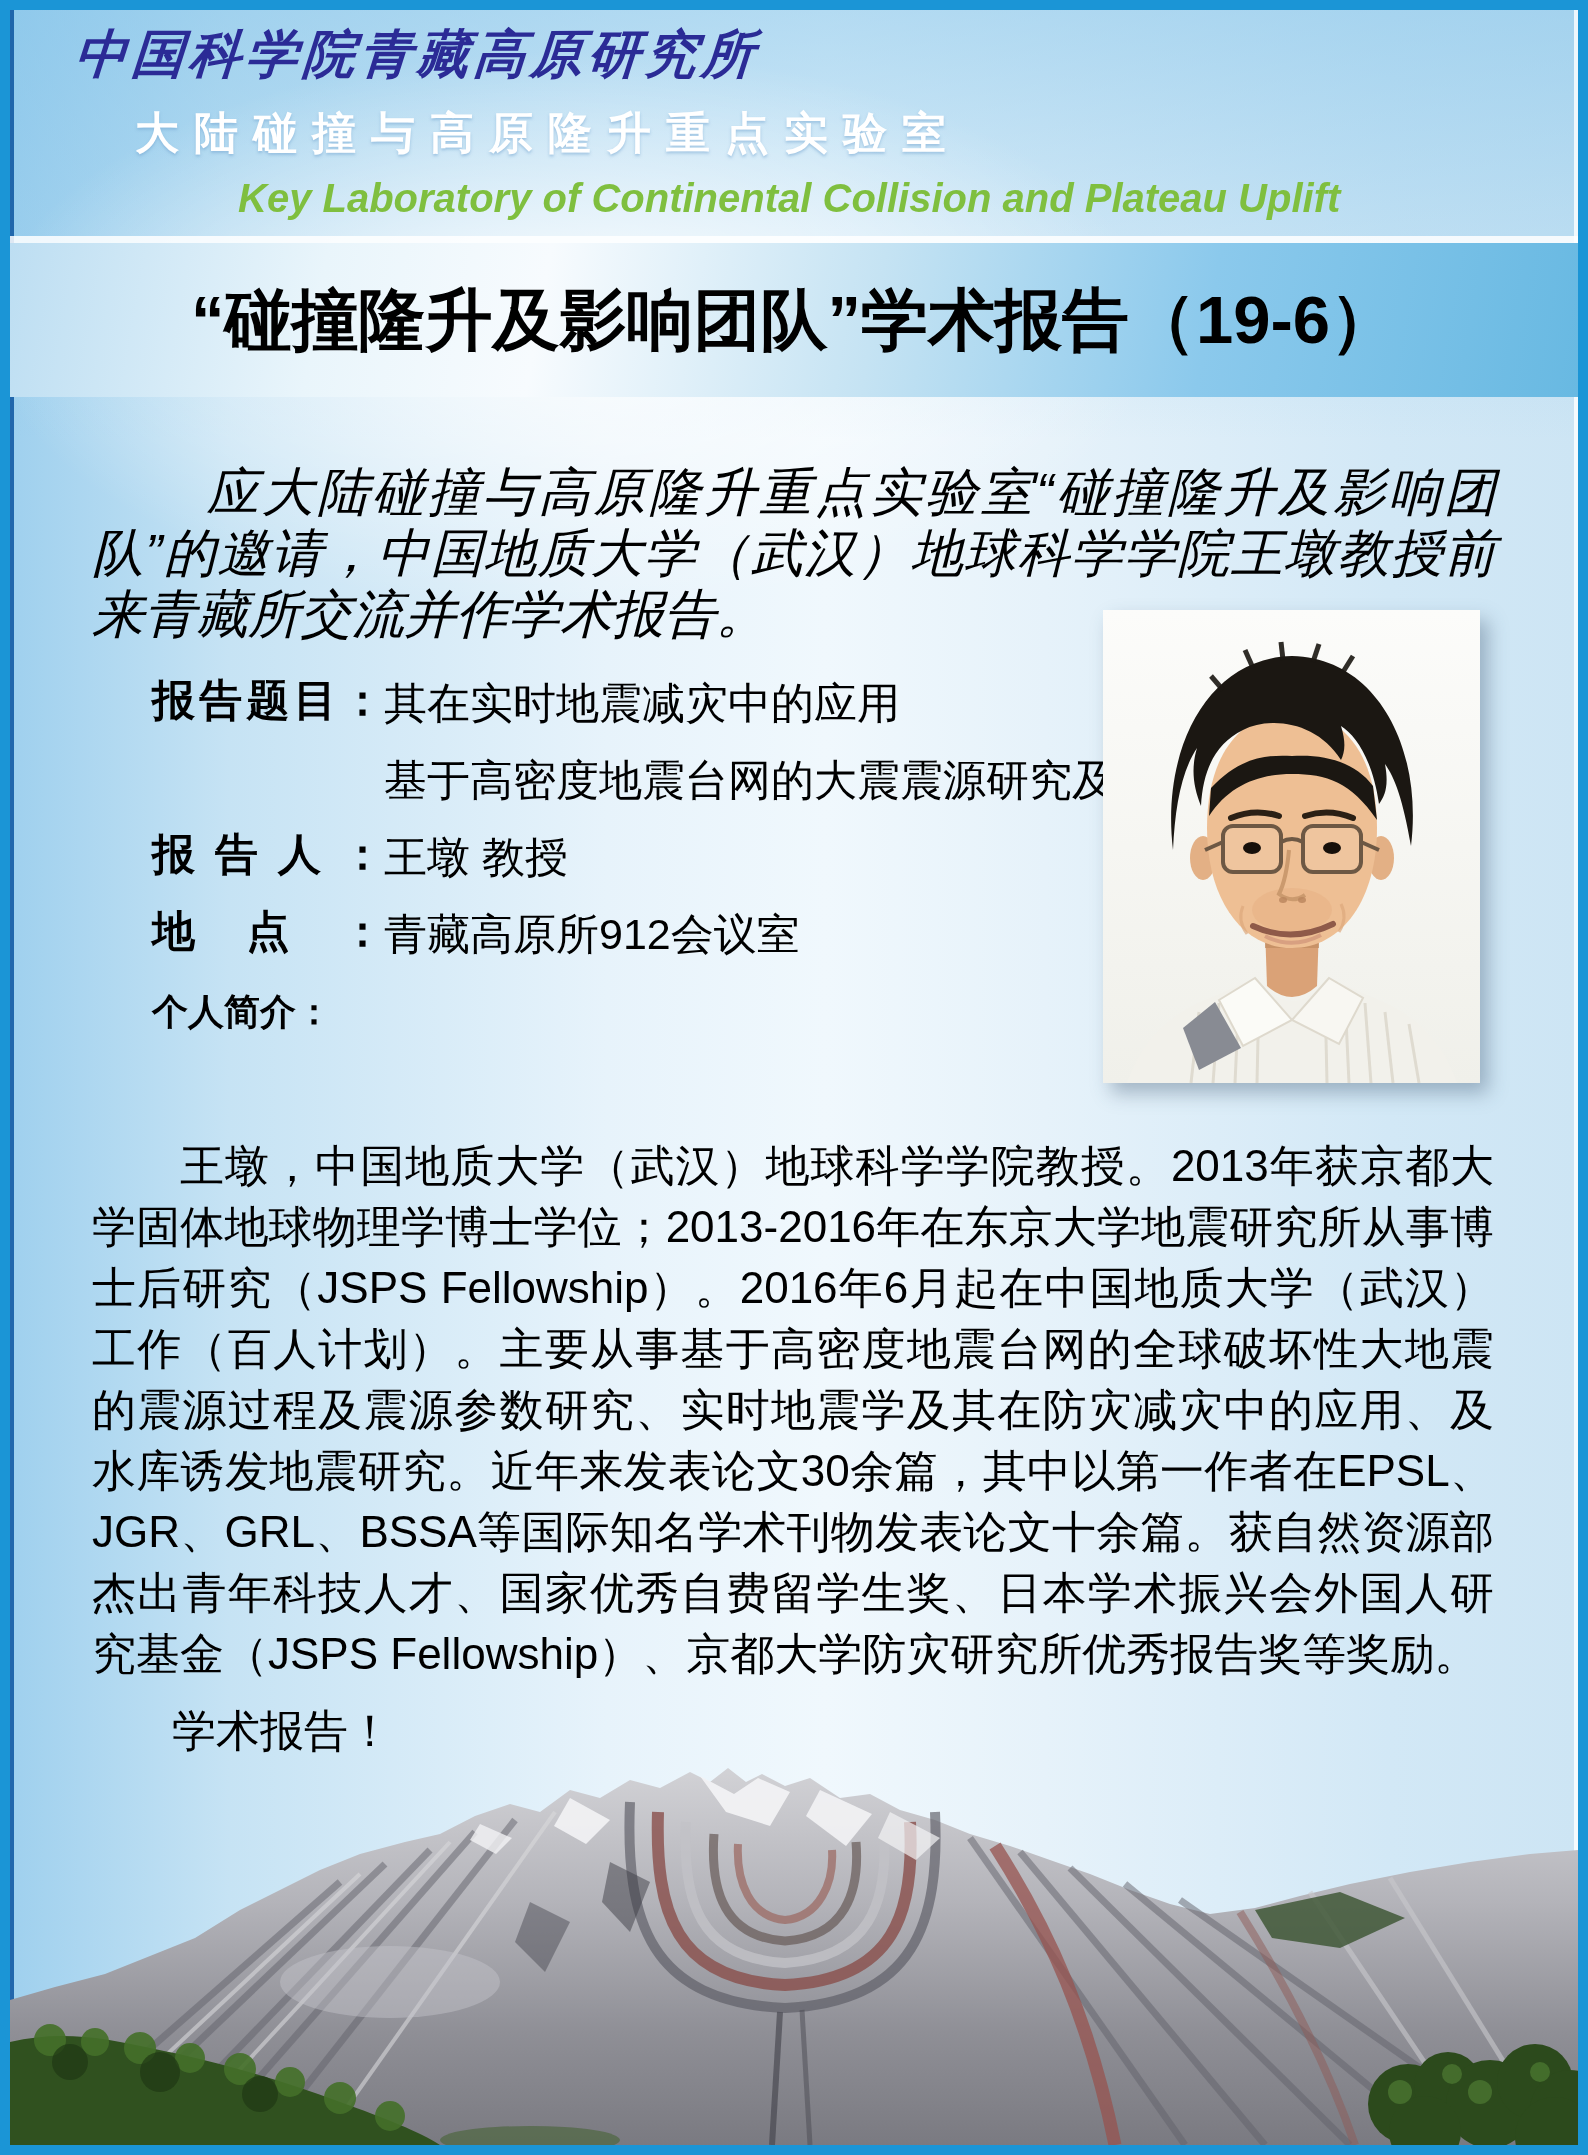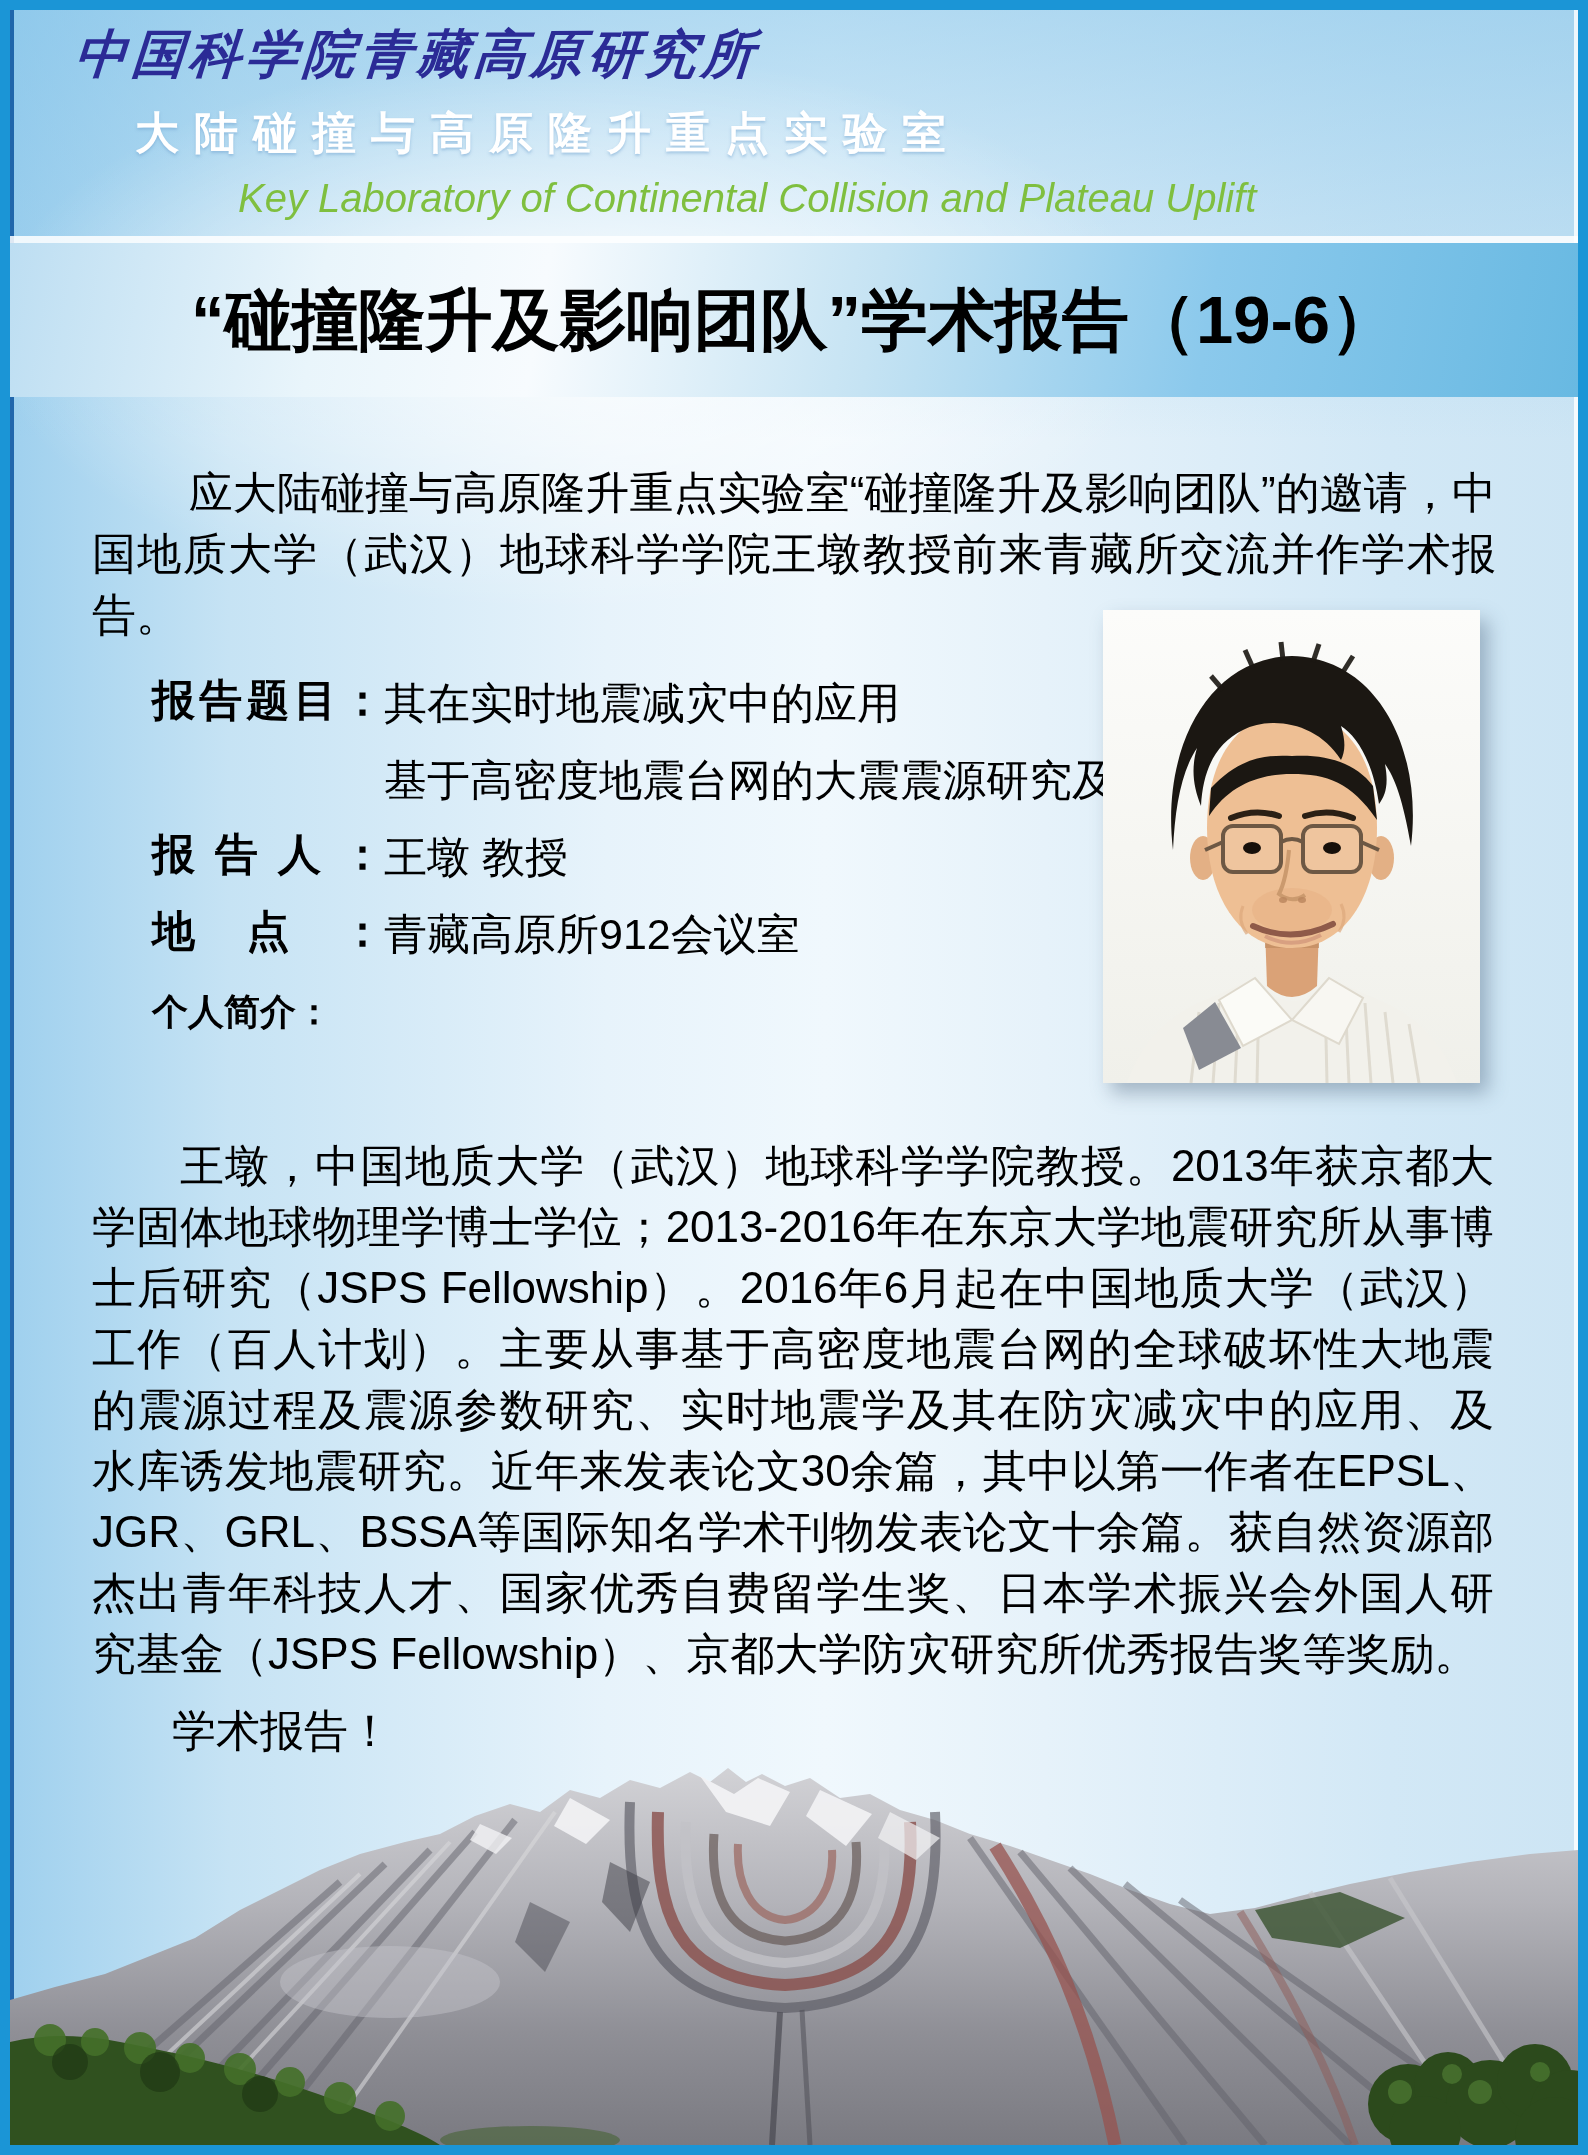--- a/index.html
+++ b/index.html
@@ -29,37 +29,37 @@
     white-space:nowrap;
   }
   .lab-cn{
     position:absolute;left:125px;top:94px;
     font-size:44px;font-weight:700;letter-spacing:15px;color:#ffffff;
     text-shadow:0 2px 3px rgba(110,160,205,.5);
     white-space:nowrap;
   }
   .lab-en{
     position:absolute;left:228px;top:166px;
-    font-size:40px;font-weight:400;font-style:italic;color:#7fbf3f;
+    font-size:40px;font-weight:700;font-style:italic;color:#7fbf3f;
     white-space:nowrap;
   }
 
   .band-gap{position:absolute;left:0;top:226px;width:100%;height:7px;background:rgba(255,255,255,.85);}
   .title-band{
     position:absolute;left:0;top:233px;width:100%;height:154px;
     background:linear-gradient(100deg,#bddef2 0%,#e9f5fb 20%,#f7fbfe 34%,#c5e3f3 55%,#8bc9ec 76%,#68b9e2 100%);
   }
   .seminar-title{
     width:100%;text-align:center;line-height:154px;
     font-size:67px;font-weight:700;color:#000;white-space:nowrap;
   }
 
   .intro{
     position:absolute;left:82px;top:452px;width:1404px;
-    font-size:44px;line-height:61px;text-indent:2.2em;text-align:justify;
+    font-size:52px;line-height:61px;text-indent:2.2em;text-align:justify;font-style:italic;
   }
 
   .details{position:absolute;left:142px;top:655px;width:1340px;}
   .detail-row{display:flex;line-height:77px;font-size:43px;}
   .detail-label{
     width:232px;flex:0 0 232px;font-weight:700;
     text-align:justify;text-align-last:justify;font-family:Liberation Mono, monospace;
   }
   .detail-value{white-space:nowrap;}
   .bio-heading{font-size:36px;font-weight:700;line-height:77px;}

